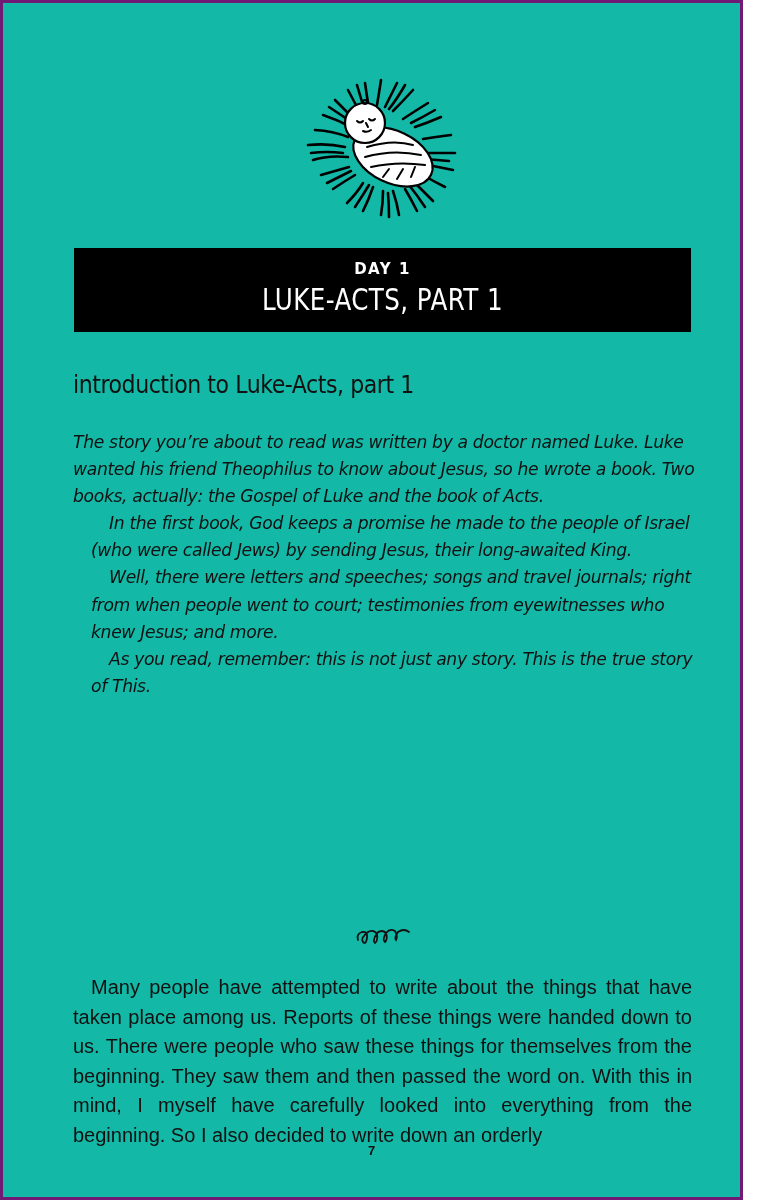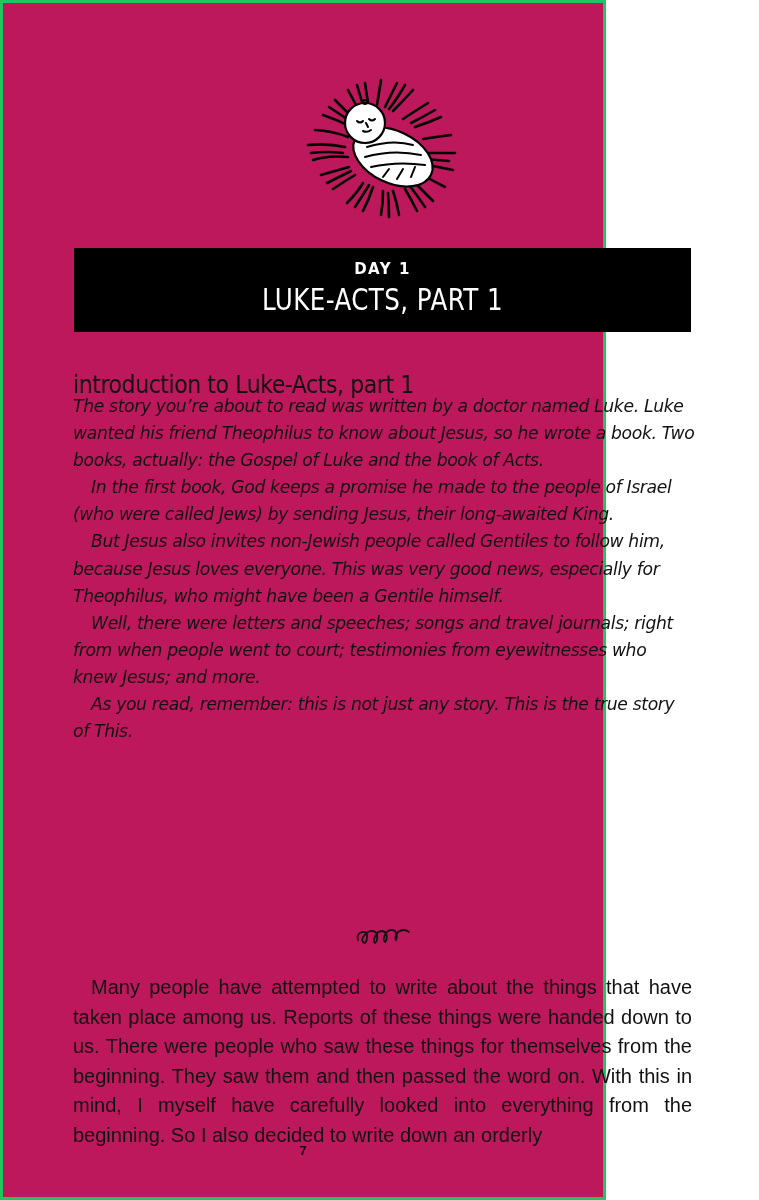--- a/index.html
+++ b/index.html
@@ -1,22 +1,22 @@
 <!DOCTYPE html>
 <html><head>
   <meta charset="utf-8">
   <style>
     html, body { margin: 0; padding: 0; background: #ffffff; }
     body { width: 759px; height: 1200px; overflow: hidden; }
     .page {
       position: relative;
-      width: 606px; height: 1200px;
+      width: 743px; height: 1200px;
       box-sizing: border-box;
-      border: 3px solid #22c55e;
-      background: #be185d;
+      border: 3px solid #701a75;
+      background: #14b8a6;
     }
     .illustration {
       position: absolute; left: 290px; top: 62px; width: 180px; height: 160px;
     }
     .banner {
       position: absolute; left: 71px; top: 245px; width: 617px; height: 84px;
       background: #000000; color: #ffffff; text-align: center;
     }
     .banner-day {
       position: absolute; left: 0; right: 0; top: 12px;
@@ -27,26 +27,26 @@
       position: absolute; left: 0; right: 0; top: 34px;
       font-family: "DejaVu Sans", sans-serif; font-size: 30px; font-weight: normal;
       letter-spacing: 0.5px; transform: scaleX(0.82); transform-origin: center;
     }
     .section-heading {
       position: absolute; left: 70px; top: 368px;
       font-family: "DejaVu Sans", sans-serif; font-size: 24px; color: #111;
       letter-spacing: -0.5px; transform: scaleX(0.92); transform-origin: left;
     }
     .intro {
-      position: absolute; left: 70px; top: 390px; width: 622px;
+      position: absolute; left: 70px; top: 426px; width: 622px;
       font-family: "DejaVu Sans", sans-serif; font-style: italic; font-size: 17.2px;
       line-height: 27.1px; color: #111; letter-spacing: -0.35px;
     }
     .intro p { margin: 0; }
-    .intro p.indent { text-indent: 18px; }
+    .intro p.indent { text-indent: 18px; margin-left: 18px; }
     .ornament {
       position: absolute; left: 351px; top: 923px; width: 60px; height: 22px;
     }
     .scripture {
       position: absolute; left: 70px; top: 970px; width: 619px;
       font-family: Liberation Sans, sans-serif; font-size: 20px; line-height: 29.5px;
       color: #111; text-align: justify; text-indent: 18px;
     }
     .page-number {
       position: absolute; left: 0; right: 0; top: 1140px; text-align: center;
@@ -119,21 +119,20 @@
   <div class="banner">
     <div class="banner-day">DAY 1</div>
     <div class="banner-title">LUKE-ACTS, PART 1</div>
   </div>
 
   <div class="section-heading">introduction to Luke-Acts, part 1</div>
 
   <div class="intro">
     <p>The story you’re about to read was written by a doctor named Luke. Luke wanted his friend Theophilus to know about Jesus, so he wrote a book. Two books, actually: the Gospel of Luke and the book of Acts.</p>
     <p class="indent">In the first book, God keeps a promise he made to the people of Israel (who were called Jews) by sending Jesus, their long-awaited King.</p>
-    <p class="indent">But Jesus also invites non-Jewish people called Gentiles to follow him, because Jesus loves everyone. This was very good news, especially for Theophilus, who might have been a Gentile himself.</p>
     <p class="indent">Well, there were letters and speeches; songs and travel journals; right from when people went to court; testimonies from eyewitnesses who knew Jesus; and more.</p>
     <p class="indent">As you read, remember: this is not just any story. This is the true story of This.</p>
   </div>
 
   <svg class="ornament" viewBox="0 0 60 22">
     <path d="M4 14 Q2 8 8 6 Q14 5 13 12 Q12 19 9 16 Q6 12 14 6 Q20 3 23 8 Q24 15 21 17 Q18 15 23 7 Q28 3 32 7 Q34 13 31 16 Q28 14 32 7 Q36 2 41 5 Q44 10 42 14 Q40 12 44 6 Q50 2 55 6" stroke="#111" stroke-width="1.8" fill="none" stroke-linecap="round"></path>
   </svg>
 
   <div class="scripture">Many people have attempted to write about the things that have taken place among us. Reports of these things were handed down to us. There were people who saw these things for themselves from the beginning. They saw them and then passed the word on. With this in mind, I myself have carefully looked into everything from the beginning. So I also decided to write down an orderly</div>
 

